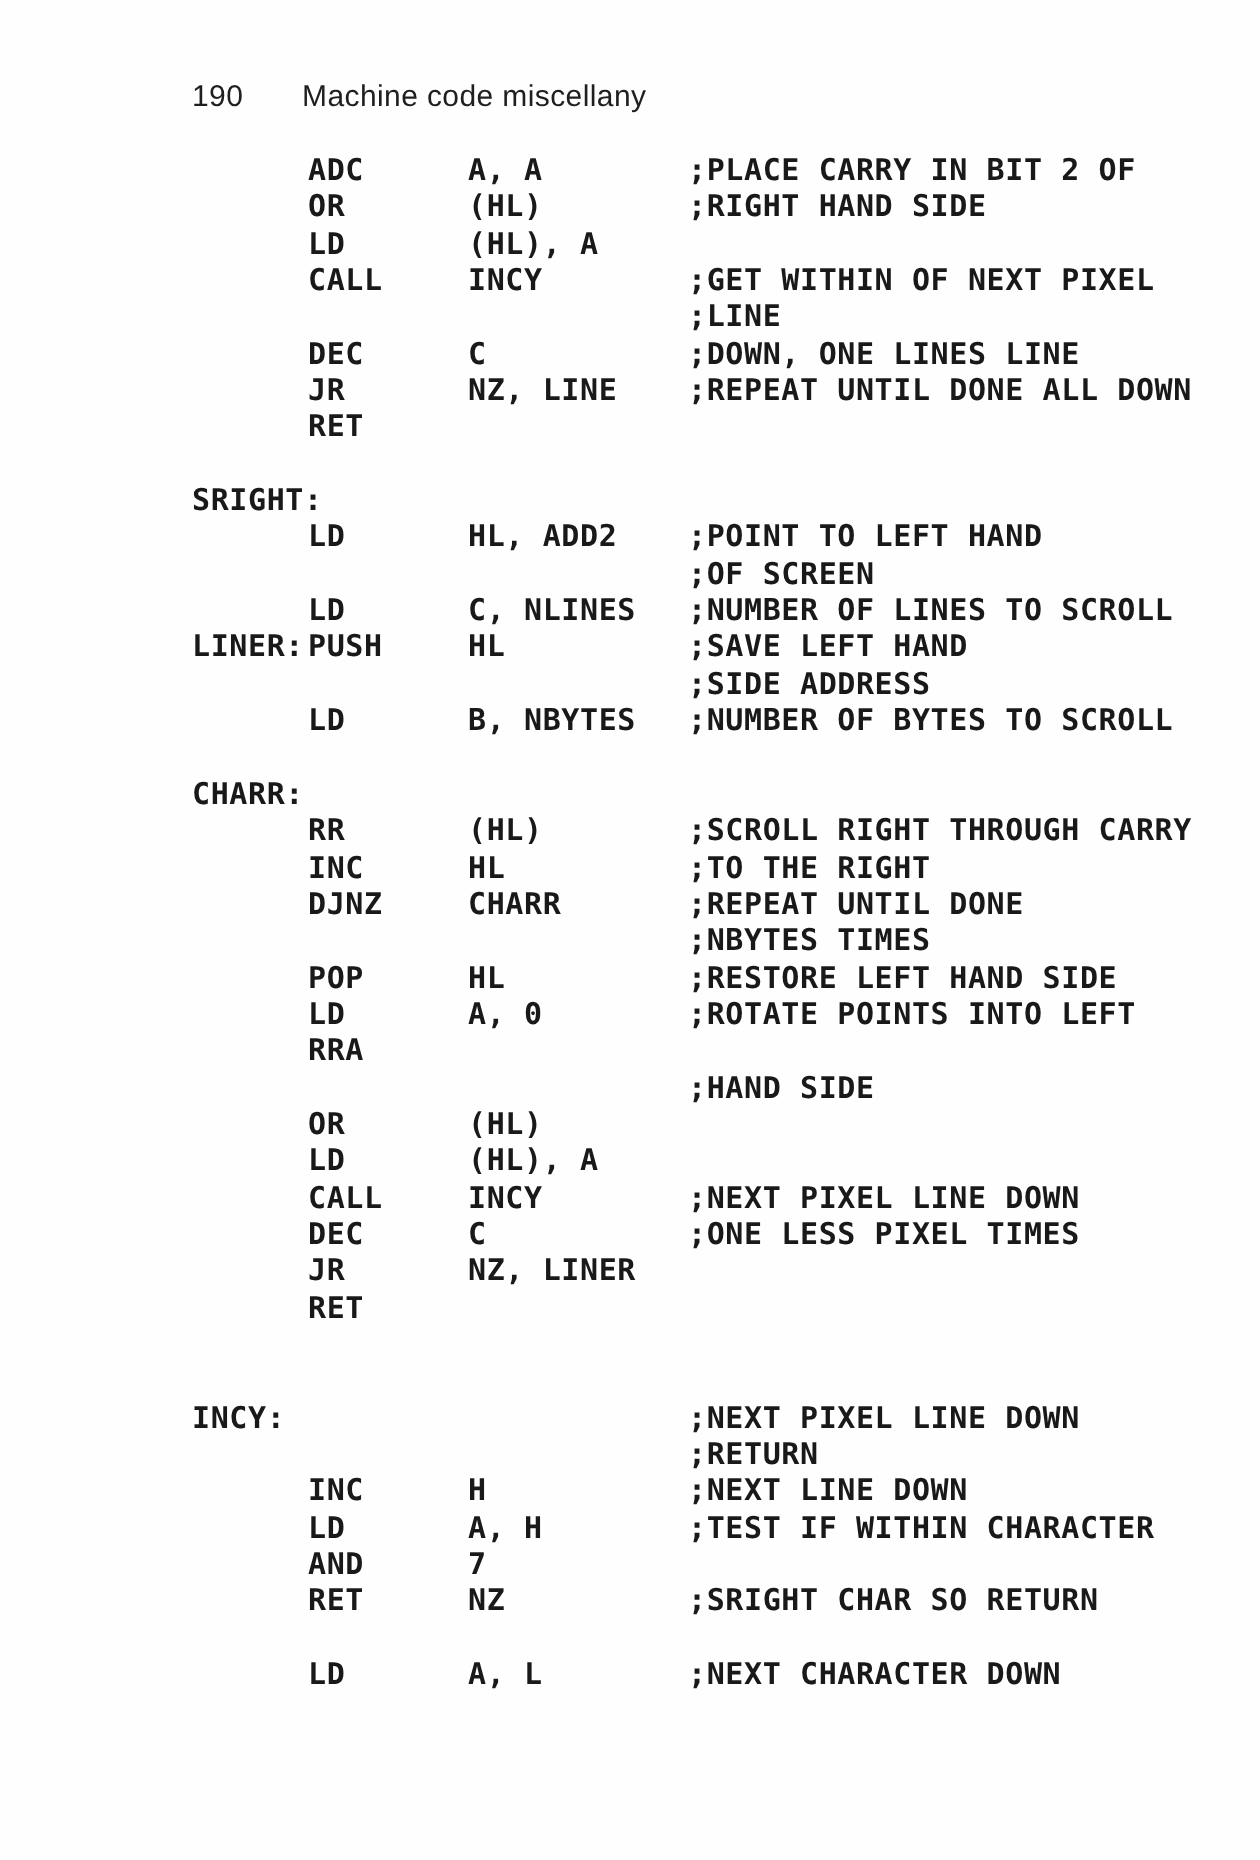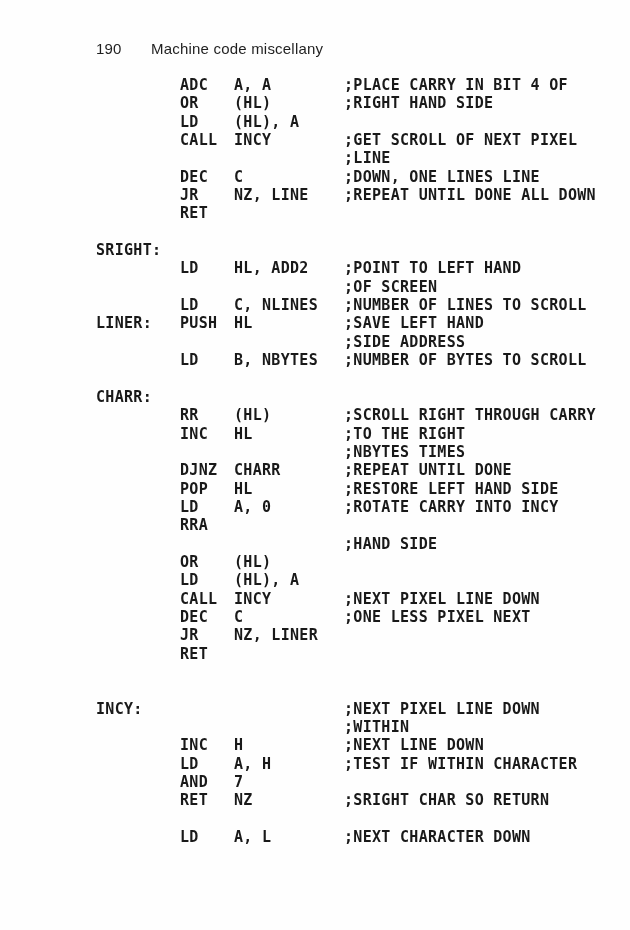--- a/index.html
+++ b/index.html
@@ -51,53 +51,53 @@
     position: relative;
     height: 18.35px;
     white-space: nowrap;
   }
   .code-row span {
     position: absolute;
     top: 0;
     line-height: 15px;
   }
   .code-row .label   { left: 0; }
-  .code-row .opcode  { left: 84px; }
+  .code-row .opcode  { left: 58px; }
   .code-row .operand { left: 138px; }
   .code-row .comment { left: 248px; }
 </style>
 </head>
 <body>
 
 <div class="page">
 
   <div class="running-head">
     <span class="pagenum">190</span>
     <span class="title">Machine code miscellany</span>
   </div>
 
   <div class="code-listing">
       <div class="code-row">
         <span class="opcode">ADC</span>
         <span class="operand">A, A</span>
-        <span class="comment">;PLACE CARRY IN BIT 4 OF</span>
+        <span class="comment">;PLACE CARRY IN BIT 2 OF</span>
       </div>
       <div class="code-row">
         <span class="opcode">OR</span>
         <span class="operand">(HL)</span>
         <span class="comment">;RIGHT HAND SIDE</span>
       </div>
       <div class="code-row">
         <span class="opcode">LD</span>
         <span class="operand">(HL), A</span>
       </div>
       <div class="code-row">
         <span class="opcode">CALL</span>
         <span class="operand">INCY</span>
-        <span class="comment">;GET SCROLL OF NEXT PIXEL</span>
+        <span class="comment">;GET WITHIN OF NEXT PIXEL</span>
       </div>
       <div class="code-row">
         <span class="comment">;LINE</span>
       </div>
       <div class="code-row">
         <span class="opcode">DEC</span>
         <span class="operand">C</span>
         <span class="comment">;DOWN, ONE LINES LINE</span>
       </div>
       <div class="code-row">
@@ -147,36 +147,36 @@
         <span class="opcode">RR</span>
         <span class="operand">(HL)</span>
         <span class="comment">;SCROLL RIGHT THROUGH CARRY</span>
       </div>
       <div class="code-row">
         <span class="opcode">INC</span>
         <span class="operand">HL</span>
         <span class="comment">;TO THE RIGHT</span>
       </div>
       <div class="code-row">
-        <span class="comment">;NBYTES TIMES</span>
-      </div>
-      <div class="code-row">
         <span class="opcode">DJNZ</span>
         <span class="operand">CHARR</span>
         <span class="comment">;REPEAT UNTIL DONE</span>
       </div>
       <div class="code-row">
+        <span class="comment">;NBYTES TIMES</span>
+      </div>
+      <div class="code-row">
         <span class="opcode">POP</span>
         <span class="operand">HL</span>
         <span class="comment">;RESTORE LEFT HAND SIDE</span>
       </div>
       <div class="code-row">
         <span class="opcode">LD</span>
         <span class="operand">A, 0</span>
-        <span class="comment">;ROTATE CARRY INTO INCY</span>
+        <span class="comment">;ROTATE POINTS INTO LEFT</span>
       </div>
       <div class="code-row">
         <span class="opcode">RRA</span>
       </div>
       <div class="code-row">
         <span class="comment">;HAND SIDE</span>
       </div>
       <div class="code-row">
         <span class="opcode">OR</span>
         <span class="operand">(HL)</span>
@@ -186,37 +186,37 @@
         <span class="operand">(HL), A</span>
       </div>
       <div class="code-row">
         <span class="opcode">CALL</span>
         <span class="operand">INCY</span>
         <span class="comment">;NEXT PIXEL LINE DOWN</span>
       </div>
       <div class="code-row">
         <span class="opcode">DEC</span>
         <span class="operand">C</span>
-        <span class="comment">;ONE LESS PIXEL NEXT</span>
+        <span class="comment">;ONE LESS PIXEL TIMES</span>
       </div>
       <div class="code-row">
         <span class="opcode">JR</span>
         <span class="operand">NZ, LINER</span>
       </div>
       <div class="code-row">
         <span class="opcode">RET</span>
       </div>
       <div class="code-row"></div>
       <div class="code-row"></div>
       <div class="code-row">
         <span class="label">INCY:</span>
         <span class="comment">;NEXT PIXEL LINE DOWN</span>
       </div>
       <div class="code-row">
-        <span class="comment">;WITHIN</span>
+        <span class="comment">;RETURN</span>
       </div>
       <div class="code-row">
         <span class="opcode">INC</span>
         <span class="operand">H</span>
         <span class="comment">;NEXT LINE DOWN</span>
       </div>
       <div class="code-row">
         <span class="opcode">LD</span>
         <span class="operand">A, H</span>
         <span class="comment">;TEST IF WITHIN CHARACTER</span>

